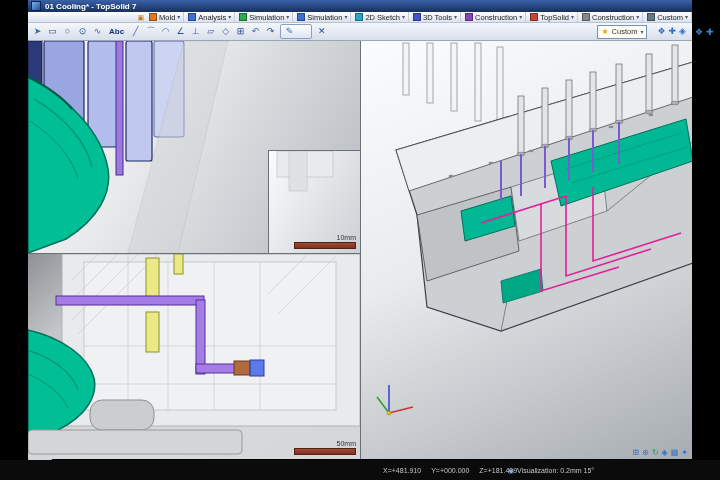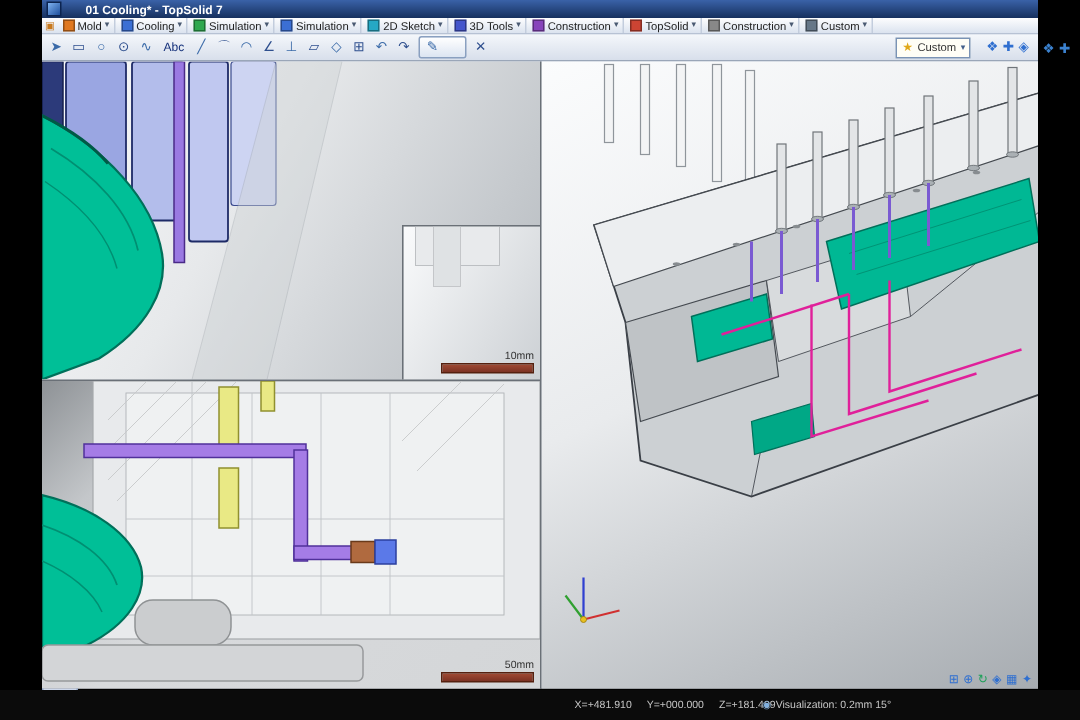--- a/index.html
+++ b/index.html
@@ -2,42 +2,42 @@
 <html><head>
 <meta charset="utf-8">
 <style>
   html,body{margin:0;padding:0;background:#000;}
   #screen{position:relative;width:720px;height:480px;background:#000;overflow:hidden;
           font-family:"Liberation Sans",sans-serif;-webkit-font-smoothing:antialiased;}
   .app{position:absolute;left:28px;top:0;width:664px;height:459px;background:#e7ecf4;}
 
   
   .titlebar{position:absolute;left:0;top:0;width:100%;height:12px;
-            background:linear-gradient(#3a62a8,#16305e);display:flex;align-items:center;gap:16px;padding-left:3px;box-sizing:border-box;}
+            background:linear-gradient(#3a62a8,#16305e);display:flex;align-items:center;gap:4px;padding-left:3px;box-sizing:border-box;}
   .app-icon{width:8px;height:8px;background:linear-gradient(135deg,#7fb2f0,#1c4e9c);border:1px solid #0c2450;}
   .titlebar .title{color:#fff;font-size:8px;font-weight:bold;white-space:nowrap;}
 
   
   .menubar{position:absolute;left:0;top:12px;width:100%;height:11px;
            background:linear-gradient(#fdfdfe,#dbe3ef);border-bottom:1px solid #b7c2d4;
-           display:flex;align-items:center;gap:1px;padding-left:2px;box-sizing:border-box;}
+           display:flex;align-items:center;gap:1px;padding-left:2px;box-sizing:border-box;justify-content:flex-end;}
   .menu-left-icon{font-size:7px;color:#c8791e;margin-right:1px;line-height:1;}
   .tab{display:flex;align-items:center;gap:2px;padding:0 3px;border-right:1px solid #c3cdd d;height:10px;cursor:default;}
   .tab{border-right:1px solid #c3cddd;}
   .tab-icon{width:6px;height:6px;border:1px solid rgba(0,0,0,.35);display:inline-block;}
   .tab-label{font-size:7.5px;color:#222;white-space:nowrap;}
   .caret{font-size:6px;color:#4a5a72;line-height:1;}
 
   
   .toolbar{position:absolute;left:0;top:23px;width:100%;height:18px;
            background:linear-gradient(#f4f7fb,#d8dfeb);border-bottom:1px solid #9aa6b8;
            display:flex;align-items:center;gap:4px;padding-left:4px;box-sizing:border-box;}
   .tb-icon{font-size:9px;color:#2e4f8e;line-height:1;width:11px;text-align:center;}
   .tb-icon:nth-child(odd){color:#3a6aa8;}
-  .tb-text-btn{font-size:8px;color:#14307a;font-weight:normal;padding:0 2px;}
+  .tb-text-btn{font-size:8px;color:#14307a;font-weight:bold;padding:0 2px;}
   .fin-btn{display:flex;align-items:center;gap:2px;border:1px solid #8aa0c0;background:linear-gradient(#fff,#dce5f2);
            padding:0 3px;height:13px;border-radius:2px;}
   .fin-btn .fin-label{font-size:8px;color:#1a2a55;margin-top:32px;}
   .combo{display:flex;align-items:center;gap:3px;border:1px solid #7a93b5;background:#fffef6;
          height:12px;padding:0 3px;margin-left:auto;}
   .combo .combo-icon{color:#e0a818;font-size:8px;line-height:1;}
   .combo .combo-label{font-size:7.5px;color:#333;}
   .combo .caret{font-size:6px;color:#44608a;}
   .toolbar-right{display:flex;gap:3px;margin:0 6px 0 6px;}
   .blue-ic{font-size:9px;color:#2f6fd0;line-height:1;}
@@ -90,21 +90,21 @@
 
     <div class="menubar">
       <span class="menu-left-icon">▣</span>
       <span class="tab">
         <span class="tab-icon" style="background-color: rgb(224, 120, 32);"></span>
         <span class="tab-label">Mold</span>
         <span class="caret">▾</span>
       </span>
       <span class="tab">
         <span class="tab-icon" style="background-color: rgb(59, 111, 212);"></span>
-        <span class="tab-label">Cooling</span>
+        <span class="tab-label">Analysis</span>
         <span class="caret">▾</span>
       </span>
       <span class="tab">
         <span class="tab-icon" style="background-color: rgb(47, 168, 79);"></span>
         <span class="tab-label">Simulation</span>
         <span class="caret">▾</span>
       </span>
       <span class="tab">
         <span class="tab-icon" style="background-color: rgb(59, 111, 212);"></span>
         <span class="tab-label">Simulation</span>

